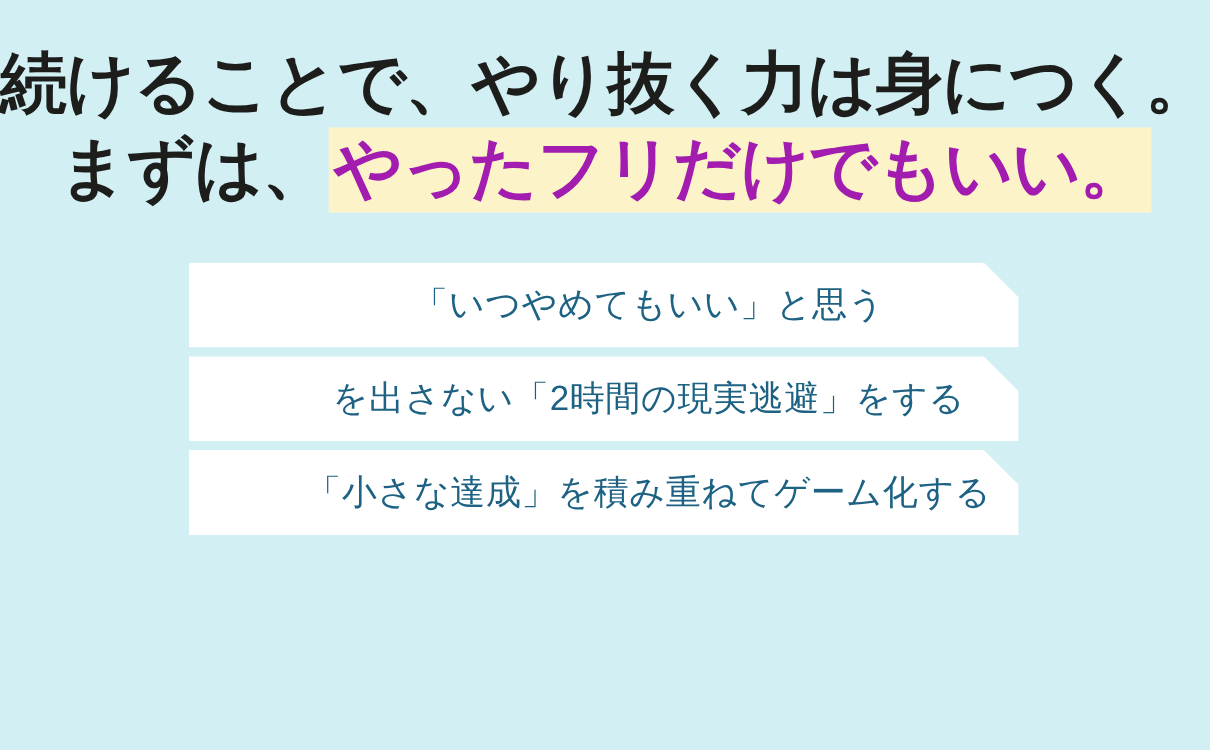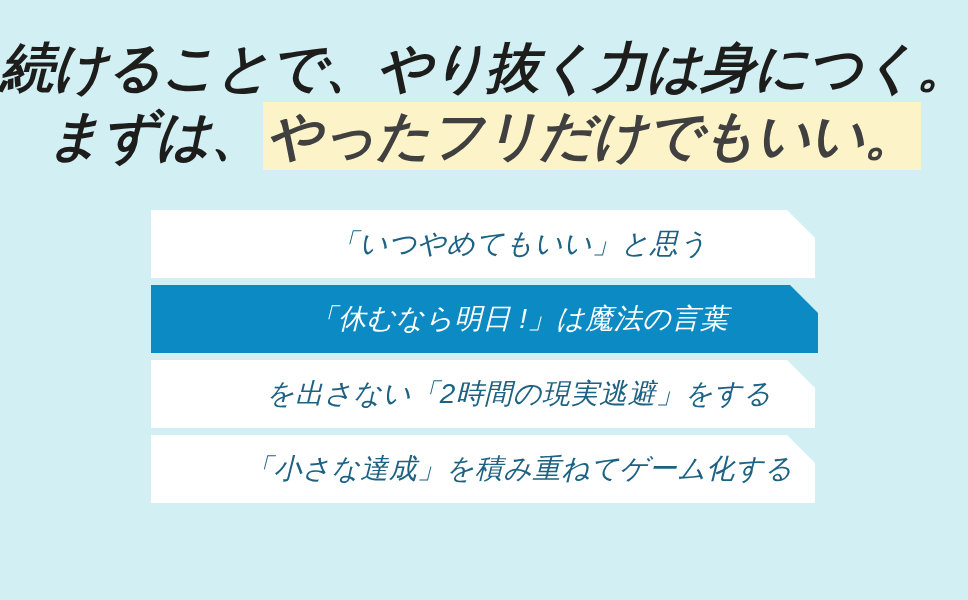--- a/index.html
+++ b/index.html
@@ -13,21 +13,20 @@
     background: #d2f0f4;
     font-family: "Liberation Sans", "DejaVu Sans", sans-serif;
   }
 
   #poster {
     position: relative;
     width: 968px;
     height: 600px;
     background: #d2f0f4;
     box-sizing: border-box;
-    font-style: italic;
   }
 
   
   .headline {
     position: absolute;
     left: 0;
     top: 36px;
     width: 968px;
     text-align: center;
   }
@@ -44,21 +43,21 @@
     margin-top: 4px;
   }
   .hl-plain {
     display: inline-block;
     vertical-align: baseline;
   }
   .hl-highlight {
     display: inline-block;
     vertical-align: baseline;
     background: #fdf3c8;
-    color: #404040;
+    color: #a21caf;
     padding: 2px 4px 4px 4px;
     box-decoration-break: clone;
     -webkit-box-decoration-break: clone;
   }
 
   
   .banner-list {
     position: absolute;
     left: 151px;
     top: 210px;
@@ -119,24 +118,20 @@
     </span>
   </div>
 
   <div class="banner-list">
 
     <div class="banner light">
       <div class="banner-shape"></div>
       <span class="banner-label">「いつやめてもいい」と思う</span>
     </div>
 
-    <div class="banner dark">
-      <div class="banner-shape"></div>
-      <span class="banner-label">「休むなら明日 !」は魔法の言葉</span>
-    </div>
 
     <div class="banner light">
       <div class="banner-shape"></div>
       <span class="banner-label">を出さない「2時間の現実逃避」をする</span>
     </div>
 
 
     <div class="banner light">
       <div class="banner-shape"></div>
       <span class="banner-label">「小さな達成」を積み重ねてゲーム化する</span>

